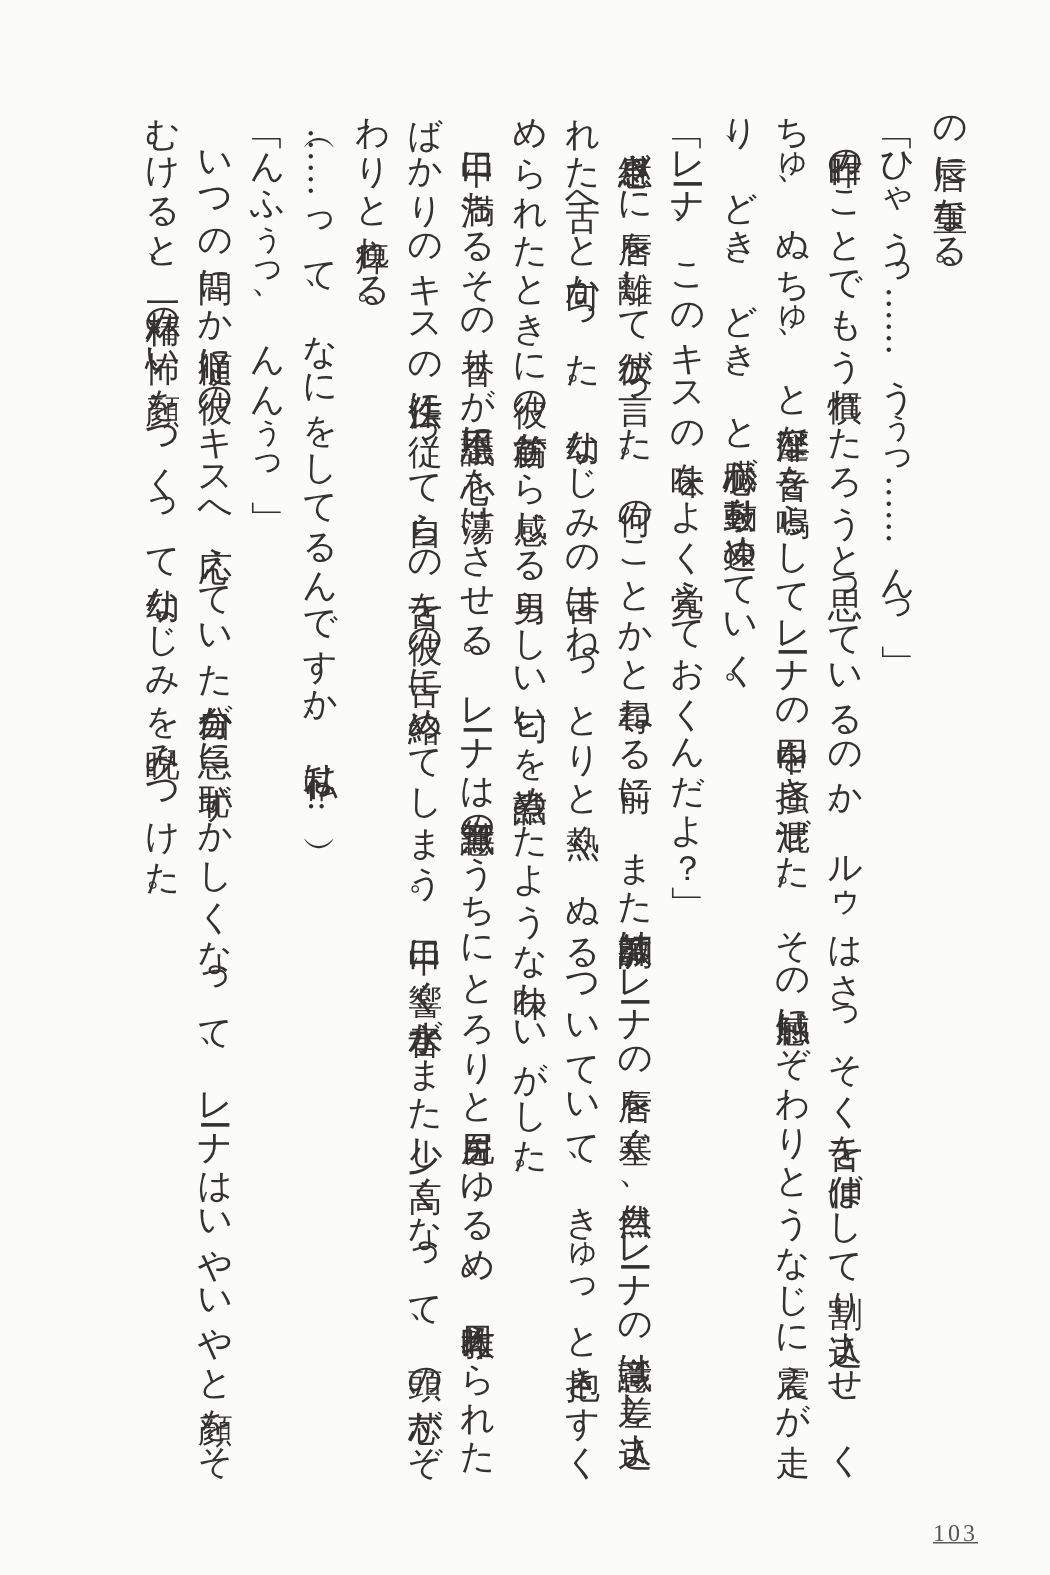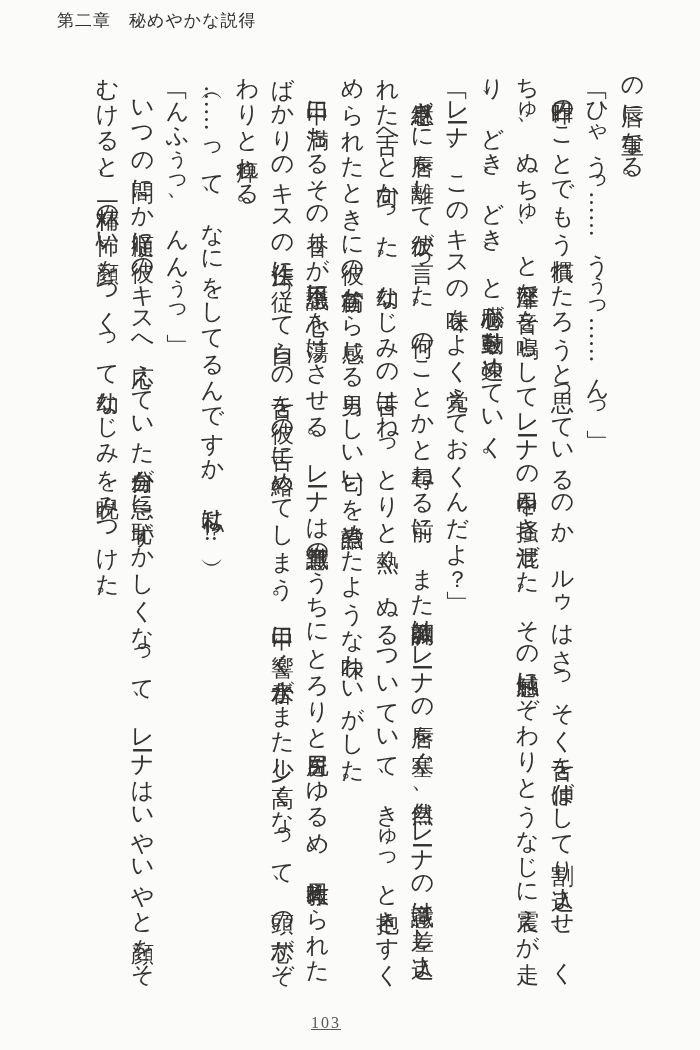--- a/index.html
+++ b/index.html
@@ -46,34 +46,33 @@
     text-indent: 0;
   }
   .body-text p.indent {
     text-indent: 1em;
   }
   .page-number {
     position: absolute;
     left: 0;
     top: 1014px;
     width: 652px;
-    text-align: center;
+    text-align: right;
     font-size: 16px;
     letter-spacing: 2px;
     color: #57585a;
     font-family: "Liberation Serif", "DejaVu Serif", serif;
     text-decoration: underline;
   }
 </style>
 </head>
 <body>
 
 <div class="page">
 
-  <div class="chapter-header">第二章　秘めやかな説得</div>
 
   <div class="body-text">
     <p>の唇に重なる。</p>
     <p class="indent">「ひゃうっ……うぅっ……んっ」</p>
     <p class="indent">昨日のことでもう慣れたろうと思っているのか、ルゥはさっそく舌を伸ばして割り込ませ、くちゅ、ぬちゅ、と淫靡な音を鳴らしてレーナの口中を掻き混ぜた。その感触にぞわりとうなじに震えが走り、どき、どき、と心臓が鼓動を速めていく。</p>
     <p class="indent">「レーナ、このキスの味をよく覚えておくんだよ？」</p>
     <p class="indent">息継ぎに唇を離して彼が言った。何のことかと尋ねる前に、また調教師はレーナの唇を塞ぐ。自然、レーナの意識は差し込まれた舌へと向かった。幼なじみの舌はねっとりと熱く、ぬるついていて、きゅっと抱きすくめられたときに彼の首筋から感じる男らしい匂いを煮詰めたような味わいがした。</p>
     <p class="indent">口中に満ちるその香りが不思議に心を蕩けさせる。レーナは無意識のうちにとろりと目尻をゆるめ、昨日教えられたばかりのキスの作法に従って自らの舌を彼の舌に絡めてしまう。口中に響く水音がまた少し高くなって、頭の芯がぞわりと痺れる。</p>
     <p class="indent">（……って、なにをしてるんですか、私は⁉）</p>
     <p class="indent">「んふぅっ、んんぅっ」</p>

